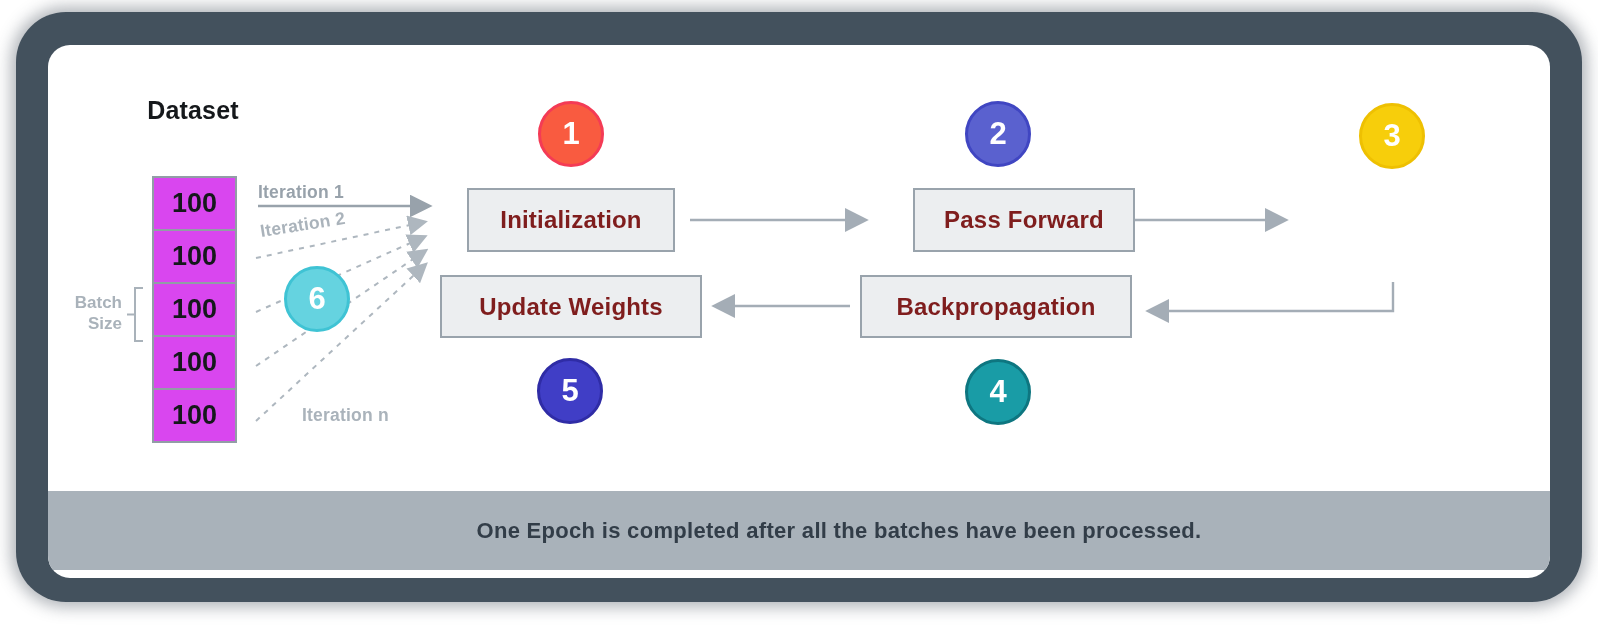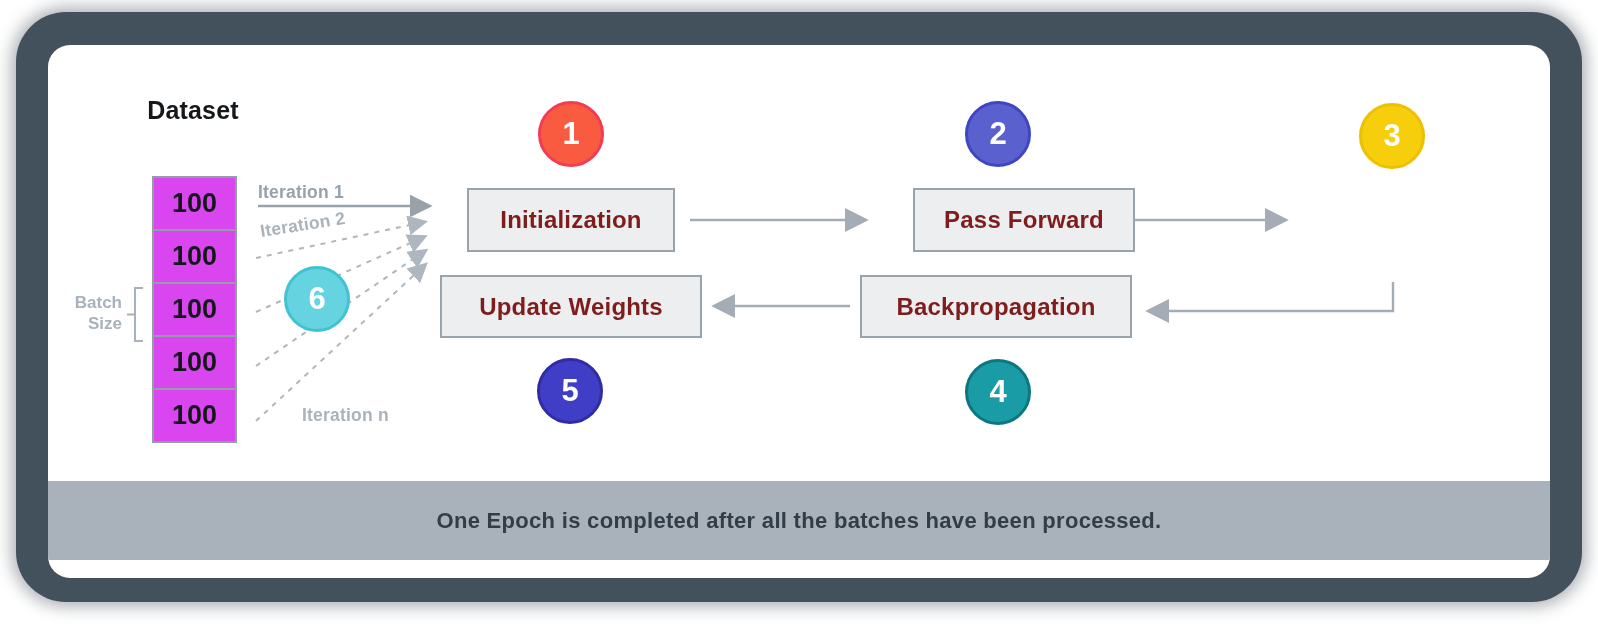--- a/index.html
+++ b/index.html
@@ -2,22 +2,22 @@
 <html><head>
 <meta charset="utf-8">
 <style>
   html,body{margin:0;padding:0;background:#ffffff;}
   .canvas{position:relative;width:1598px;height:628px;background:#ffffff;overflow:hidden;
           font-family:"Liberation Sans","DejaVu Sans",sans-serif;}
   .frame{position:absolute;left:16px;top:12px;width:1566px;height:590px;border-radius:50px;
          background:#43515d;box-shadow:0 0 16px 5px rgba(55,66,77,.40);}
   .panel{position:absolute;left:48px;top:45px;width:1502px;height:533px;border-radius:22px;
          background:#ffffff;overflow:hidden;}
-  .footer{position:absolute;left:0;bottom:18px;width:100%;height:79px;background:#a9b2ba;
-          display:flex;align-items:center;justify-content:center;}
+  .footer{position:absolute;left:0;bottom:8px;width:100%;height:79px;background:#a9b2ba;
+          display:flex;align-items:center;justify-content:center;padding-left:40px;}
   .footer-text{color:#323d48;font-size:22px;font-weight:600;letter-spacing:.3px;}
 
   .abs{position:absolute;}
   .layer{z-index:2;}
   svg.arrows{position:absolute;left:0;top:0;width:1598px;height:628px;z-index:1;}
 
   .ds-title{left:80px;top:94px;width:226px;text-align:center;color:#15181b;
             font-size:25px;font-weight:700;line-height:32px;letter-spacing:.2px;}
   .cells{left:152px;top:176px;width:85px;}
   .cell{box-sizing:border-box;width:85px;height:55px;margin-top:-2px;background:#d946ef;

